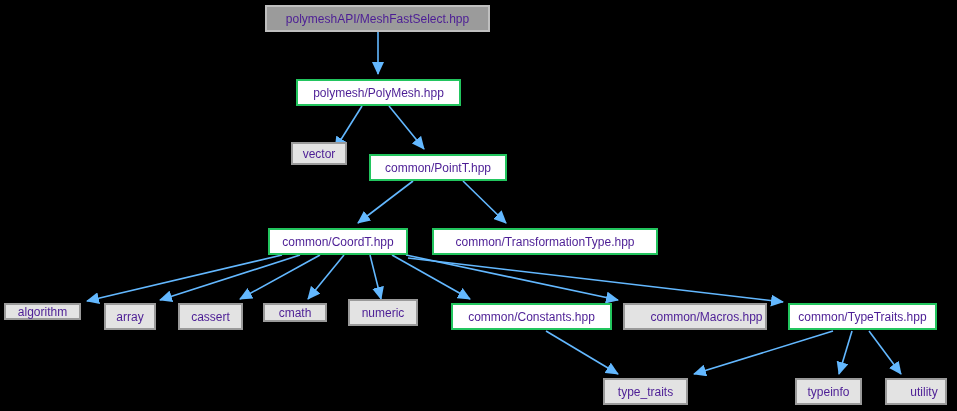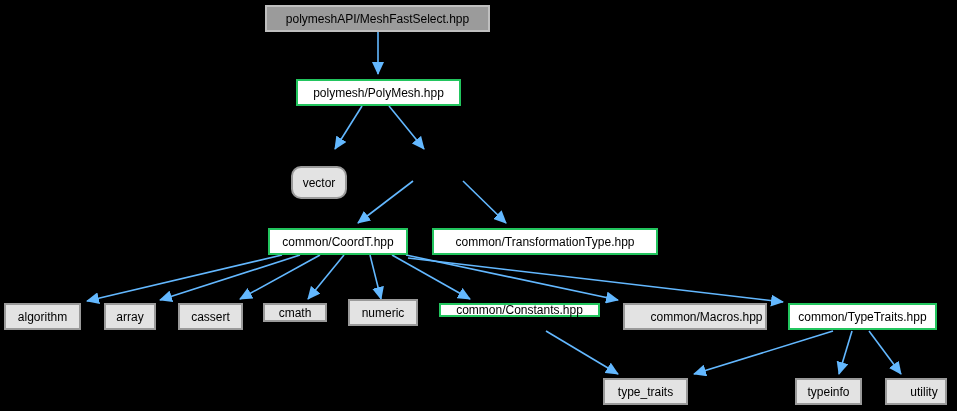--- a/index.html
+++ b/index.html
@@ -26,21 +26,21 @@
   }
   .node {
     position: absolute;
     box-sizing: border-box;
     display: flex;
     align-items: center;
     justify-content: center;
     font-size: 12px;
     line-height: 1;
     white-space: nowrap;
-    color: #000000;
+    color: #4c1d95;
     cursor: default;
   }
   .node.current {
     background: #9b9b9b;
     border: 2px solid #bfbfbf;
   }
   .node.internal {
     background: #ffffff;
     border: 2px solid #22c55e;
     cursor: pointer;
@@ -73,27 +73,28 @@
       <line x1="392" y1="255" x2="470" y2="299" stroke="#63b8ff" stroke-width="1.6" marker-end="url(#arrowhead)"></line>
       <line x1="406" y1="255" x2="618" y2="300" stroke="#63b8ff" stroke-width="1.6" marker-end="url(#arrowhead)"></line>
       <line x1="408" y1="258" x2="783" y2="302" stroke="#63b8ff" stroke-width="1.6" marker-end="url(#arrowhead)"></line>
       <line x1="546" y1="331" x2="618" y2="374" stroke="#63b8ff" stroke-width="1.6" marker-end="url(#arrowhead)"></line>
       <line x1="833" y1="331" x2="694" y2="374" stroke="#63b8ff" stroke-width="1.6" marker-end="url(#arrowhead)"></line>
       <line x1="852" y1="331" x2="839" y2="374" stroke="#63b8ff" stroke-width="1.6" marker-end="url(#arrowhead)"></line>
       <line x1="869" y1="331" x2="901" y2="374" stroke="#63b8ff" stroke-width="1.6" marker-end="url(#arrowhead)"></line>
     </svg>
     <div class="node current" style="left: 265px; top: 5px; width: 225px; height: 27px;">polymeshAPI/MeshFastSelect.hpp</div>
     <div class="node internal" style="left: 296px; top: 79px; width: 165px; height: 27px;">polymesh/PolyMesh.hpp</div>
-    <div class="node system" style="left: 291px; top: 166px; width: 56px; height: 33px; border-radius: 10px;">vector</div>
+    <div class="node system" style="left: 291px; top: 142px; width: 56px; height: 23px;">vector</div>
+    <div class="node internal" style="left: 369px; top: 154px; width: 138px; height: 27px;">common/PointT.hpp</div>
     <div class="node internal" style="left: 268px; top: 228px; width: 140px; height: 27px;">common/CoordT.hpp</div>
     <div class="node internal" style="left: 432px; top: 228px; width: 226px; height: 27px;">common/TransformationType.hpp</div>
-    <div class="node system" style="left: 4px; top: 303px; width: 77px; height: 27px;">algorithm</div>
+    <div class="node system" style="left: 4px; top: 303px; width: 77px; height: 17px;">algorithm</div>
     <div class="node system" style="left: 104px; top: 303px; width: 52px; height: 27px;">array</div>
     <div class="node system" style="left: 178px; top: 303px; width: 65px; height: 27px;">cassert</div>
     <div class="node system" style="left: 263px; top: 303px; width: 64px; height: 19px;">cmath</div>
     <div class="node system" style="left: 348px; top: 299px; width: 70px; height: 27px;">numeric</div>
-    <div class="node internal" style="left: 439px; top: 303px; width: 161px; height: 14px;">common/Constants.hpp</div>
+    <div class="node internal" style="left: 451px; top: 303px; width: 161px; height: 27px;">common/Constants.hpp</div>
     <div class="node system" style="left: 623px; top: 303px; width: 144px; height: 27px; padding-left: 23px;">common/Macros.hpp</div>
     <div class="node internal" style="left: 788px; top: 303px; width: 149px; height: 27px;">common/TypeTraits.hpp</div>
     <div class="node system" style="left: 603px; top: 378px; width: 85px; height: 27px;">type_traits</div>
     <div class="node system" style="left: 795px; top: 378px; width: 67px; height: 27px;">typeinfo</div>
     <div class="node system" style="left: 885px; top: 378px; width: 62px; height: 27px; padding-left: 16px;">utility</div>
   </div>
 
 </body></html>

